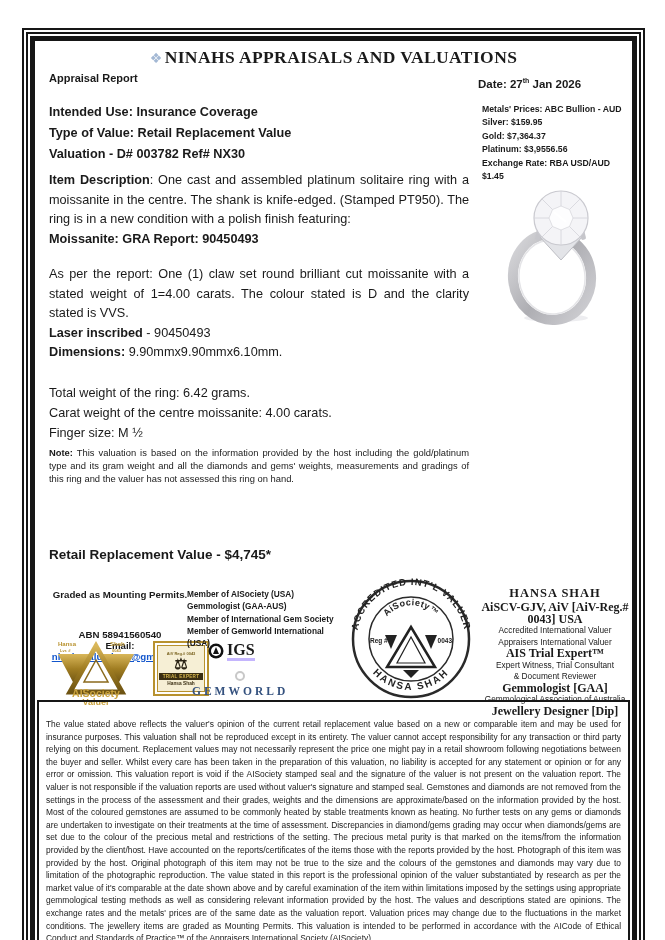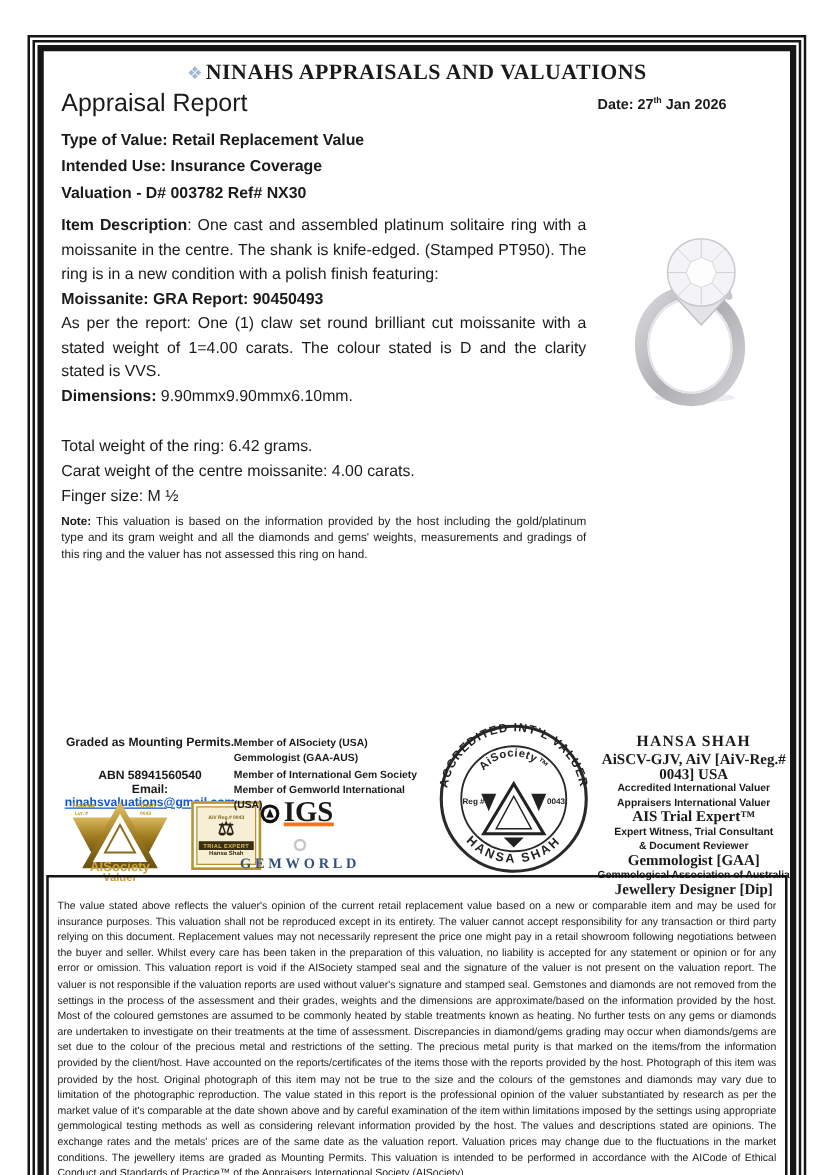--- a/index.html
+++ b/index.html
@@ -8,102 +8,110 @@
 
   .frame { position: absolute; left: 22px; top: 28px; width: 623px; height: 932px;
            border: 2px solid #161616; padding: 2px; }
   .frame-mid { border: 2px solid #161616; padding: 2px; height: 100%; }
   .frame-inner { border: 5px solid #161616; height: 100%; position: relative; background: #fff; }
 
   .brand { position: absolute; top: 6px; left: 0; right: 0; text-align: center;
            font-family: "Liberation Serif", serif; font-weight: bold; font-size: 17.5px; letter-spacing: .4px; }
   .brand .dicon { color: #a3b8d4; font-size: 14px; margin-right: 2px; font-weight: normal; }
 
-  .report-title { position: absolute; left: 14px; top: 31px; font-size: 20px; font-weight: normal; }
+  .report-title { position: absolute; left: 14px; top: 31px; font-size: 11px; font-weight: bold; }
   .date { position: absolute; left: 443px; top: 36px; font-size: 11.5px; font-weight: bold; }
   .date sup { font-size: 7px; }
   .metals { position: absolute; left: 447px; top: 62px; width: 152px;
             font-size: 8.7px; font-weight: bold; line-height: 13.4px; }
 
   .maincol { position: absolute; left: 14px; top: 61px; width: 420px; font-size: 12.7px; }
   .hline { font-weight: bold; line-height: 21px; }
   .para  { text-align: justify; line-height: 19.5px; margin-top: 6px; }
   .bline { font-weight: bold; line-height: 19.5px; }
   .line  { line-height: 19.5px; }
   .weights { margin-top: 20px; }
   .weights .line { line-height: 20px; }
   .note { font-size: 9.4px; line-height: 13.2px; text-align: justify; margin-top: 3px; }
 
   .ring { position: absolute; left: 441px; top: 137px; width: 158px; height: 152px; }
 
   .value-line { position: absolute; left: 14px; top: 506px; font-size: 13.5px; font-weight: bold; }
 
   .col-graded { position: absolute; left: 14px; top: 548px; width: 142px; font-size: 9.7px; font-weight: bold; text-align: center; }
-  .col-graded .abn { margin-top: 15px; }
+  .col-graded .abn { margin-top: 29px; }
   .email-link { color: #1155cc; text-decoration: underline; cursor: pointer; }
 
   .badges { position: absolute; left: 13px; top: 597px; display: flex; gap: 9px; align-items: flex-start; }
   .trial-badge { width: 56px; height: 55px; border: 2px solid #b8922f; background: #f6efd5;
                  box-shadow: inset 0 0 0 2px #fff, inset 0 0 0 3px #b8922f;
                  display: flex; flex-direction: column; align-items: center; justify-content: center;
                  font-weight: bold; text-align: center; margin-top: 3px; }
   .trial-badge .tb-top { font-size: 4px; color: #7a6320; }
   .trial-badge .scales { font-size: 15px; line-height: 16px; color: #2b2416; }
   .trial-badge .tb-band { background: #3a2e12; color: #d8b84e; font-size: 4.6px; padding: 1px 4px;
                           margin-top: 1px; letter-spacing: .3px; }
   .trial-badge .tb-name { font-size: 4.8px; color: #3a2e12; margin-top: 1px; }
 
   .col-member { position: absolute; left: 152px; top: 547px; width: 162px;
                 font-size: 8.3px; font-weight: bold; line-height: 12.3px; }
   .igs-logo { position: absolute; left: 172px; top: 600px; display: flex; align-items: center; gap: 2px; }
-  .igs-text { font-family: "Liberation Serif", serif; font-weight: bold; font-size: 23px;
-              border-bottom: 3px solid #f97316; line-height: 17px; }
+  .igs-text { font-family: "Liberation Serif", serif; font-weight: bold; font-size: 16px;
+              border-bottom: 3px solid #c4b5fd; line-height: 17px; }
   .gemworld { position: absolute; left: 157px; top: 630px; display: flex; align-items: center; gap: 4px; flex-direction: column; }
   .gw-circle { width: 10px; height: 10px; border-radius: 50%; border: 2px solid #c8c8c8; }
   .gw-text { font-size: 11.5px; letter-spacing: 3px; color: #34517e; font-weight: bold;
              font-family: "Liberation Serif", serif; }
 
   .stamp { position: absolute; left: 314px; top: 536px; width: 124px; height: 124px; }
 
   .sigcol { position: absolute; left: 441px; top: 545px; width: 158px; text-align: center; }
   .sig-name { font-family: "Liberation Serif", serif; font-weight: bold; font-size: 12.5px;
               letter-spacing: 1px; margin-bottom: 1px; }
   .sig-serif { font-family: "Liberation Serif", serif; font-weight: bold; font-size: 12px; line-height: 11.5px; }
-  .sig-sans  { font-weight: bold; font-size: 8.3px; line-height: 11.5px; }
+  .sig-sans  { font-weight: normal; font-size: 8.3px; line-height: 11.5px; }
 
   .disclaimer { position: absolute; left: 2px; right: 2px; top: 659px; bottom: 2px;
                 border: 2px solid #161616; padding: 16px 7px; font-size: 8.4px;
                 line-height: 12.6px; text-align: justify; }
 </style>
 </head>
 <body>
 
 <div class="frame">
  <div class="frame-mid">
   <div class="frame-inner">
 
     <div class="brand">
       <span class="dicon">❖</span><span>NINAHS APPRAISALS AND VALUATIONS</span>
     </div>
 
     <div class="report-title">Appraisal Report</div>
 
     <div class="date"><span>Date: 27</span><sup>th</sup><span> Jan 2026</span></div>
 
+    <div class="metals">
+      <div>Metals' Prices: ABC Bullion - AUD</div>
+      <div>Silver: $159.95</div>
+      <div>Gold: $7,364.37</div>
+      <div>Platinum: $3,9556.56</div>
+      <div>Exchange Rate: RBA USD/AUD $1.45</div>
+    </div>
 
     <div class="maincol">
+      <div class="hline">Intended Use: Insurance Coverage</div>
       <div class="hline">Type of Value: Retail Replacement Value</div>
-      <div class="hline">Intended Use: Insurance Coverage</div>
       <div class="hline">Valuation - D# 003782 Ref# NX30</div>
 
       <div class="para"><b>Item Description</b><span>: One cast and assembled platinum solitaire ring with a moissanite in the centre. The shank is knife-edged. (Stamped PT950). The ring is in a new condition with a polish finish featuring:</span></div>
 
       <div class="bline">Moissanite: GRA Report: 90450493</div>
-      <div class="para" style="margin-top:0;">As per the report: One (1) claw set round brilliant cut moissanite with a stated weight of 1=4.00 carats. The colour stated is D and the clarity stated is VVS.</div>
-
+      <div class="para" style="margin-top:16px;">As per the report: One (1) claw set round brilliant cut moissanite with a stated weight of 1=4.00 carats. The colour stated is D and the clarity stated is VVS.</div>
+
+      <div class="line"><b>Laser inscribed</b><span> - 90450493</span></div>
       <div class="line"><b>Dimensions:</b><span> 9.90mmx9.90mmx6.10mm.</span></div>
 
       <div class="weights">
         <div class="line">Total weight of the ring: 6.42 grams.</div>
         <div class="line">Carat weight of the centre moissanite: 4.00 carats.</div>
         <div class="line">Finger size: M ½</div>
       </div>
 
       <div class="note"><b>Note:</b><span> This valuation is based on the information provided by the host including the gold/platinum type and its gram weight and all the diamonds and gems' weights, measurements and gradings of this ring and the valuer has not assessed this ring on hand.</span></div>
     </div>
@@ -132,20 +140,21 @@
               <line x1="93.5" y1="48.5" x2="104" y2="59"></line>
           <line x1="85" y1="52" x2="85" y2="67"></line>
               <line x1="76.5" y1="48.5" x2="66" y2="59"></line>
           <line x1="73" y1="40" x2="58" y2="40"></line>
               <line x1="76.5" y1="31.5" x2="66" y2="21"></line>
         </g>
         <line x1="78" y1="34" x2="90" y2="44" stroke="#ffffff" stroke-width="2"></line>
       </svg>
     </div>
 
+    <div class="value-line">Retail Replacement Value - $4,745*</div>
 
     <div class="col-graded">
       <div>Graded as Mounting Permits.</div>
       <div class="abn">ABN 58941560540</div>
       <div><span>Email: </span><a class="email-link">ninahsvaluations@gmail.com</a></div>
     </div>
 
     <div class="badges">
       <svg width="96" height="68" viewBox="0 0 96 68">
         <defs>

